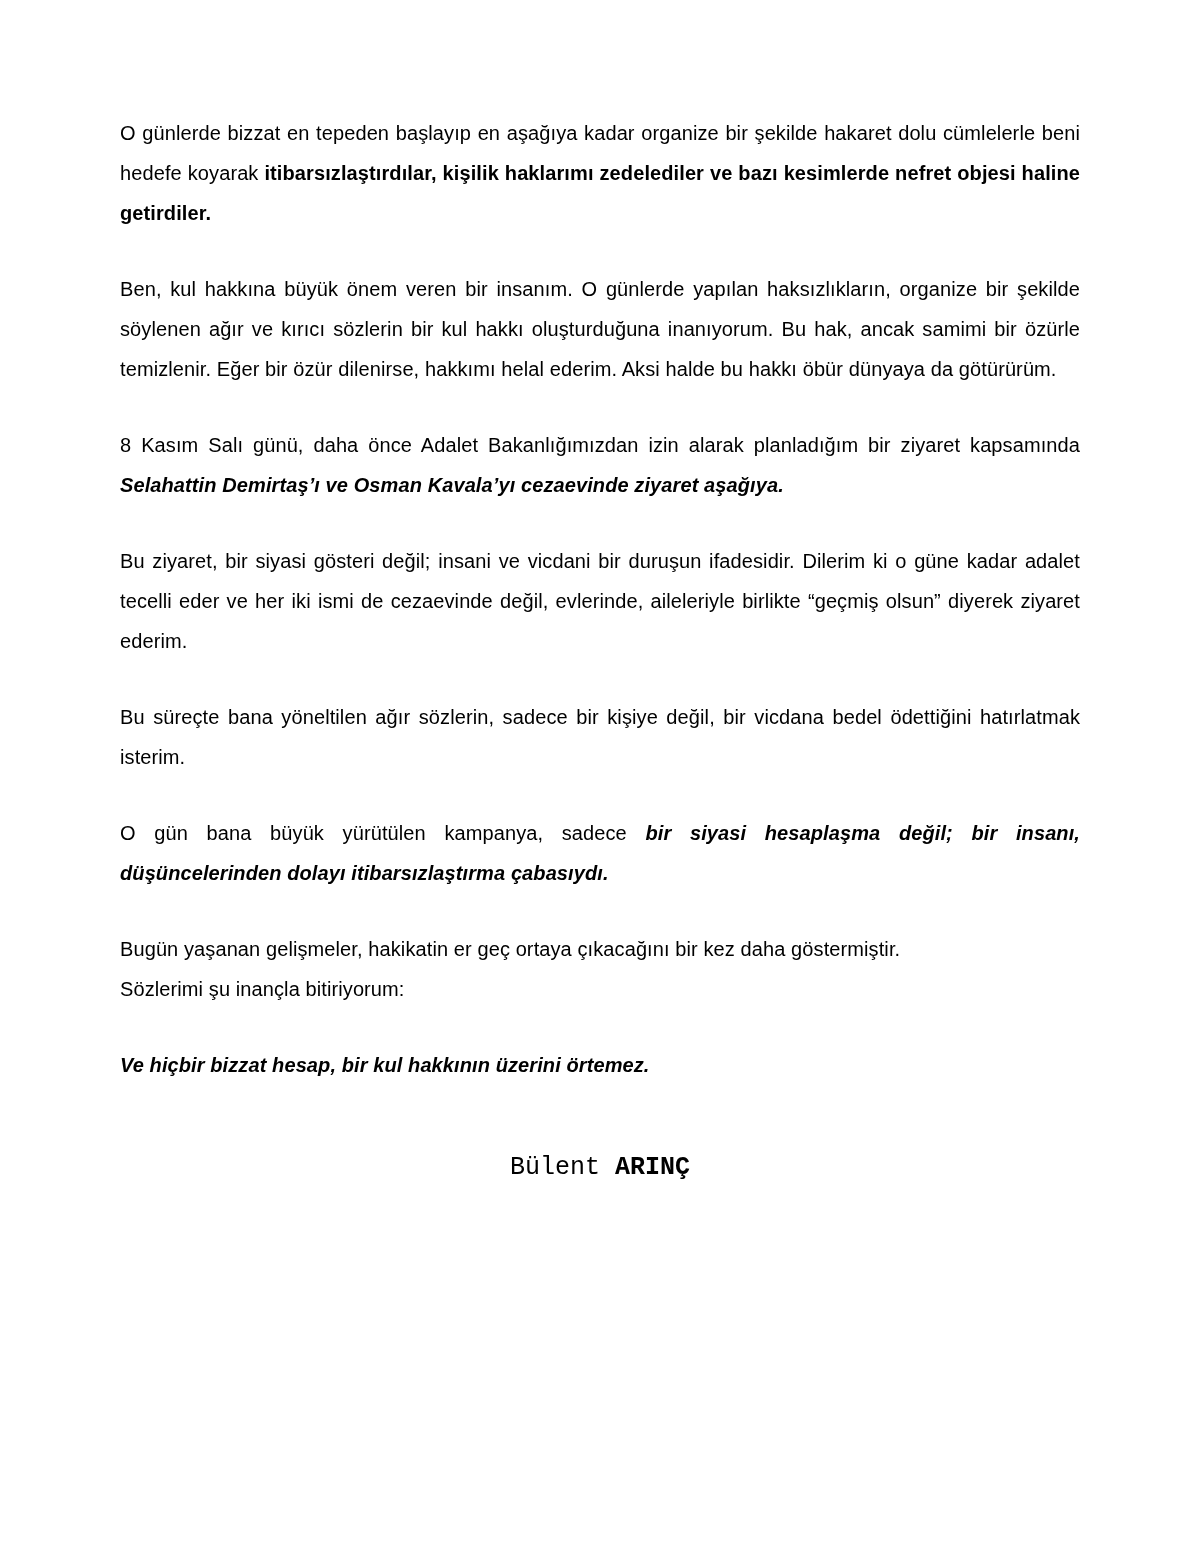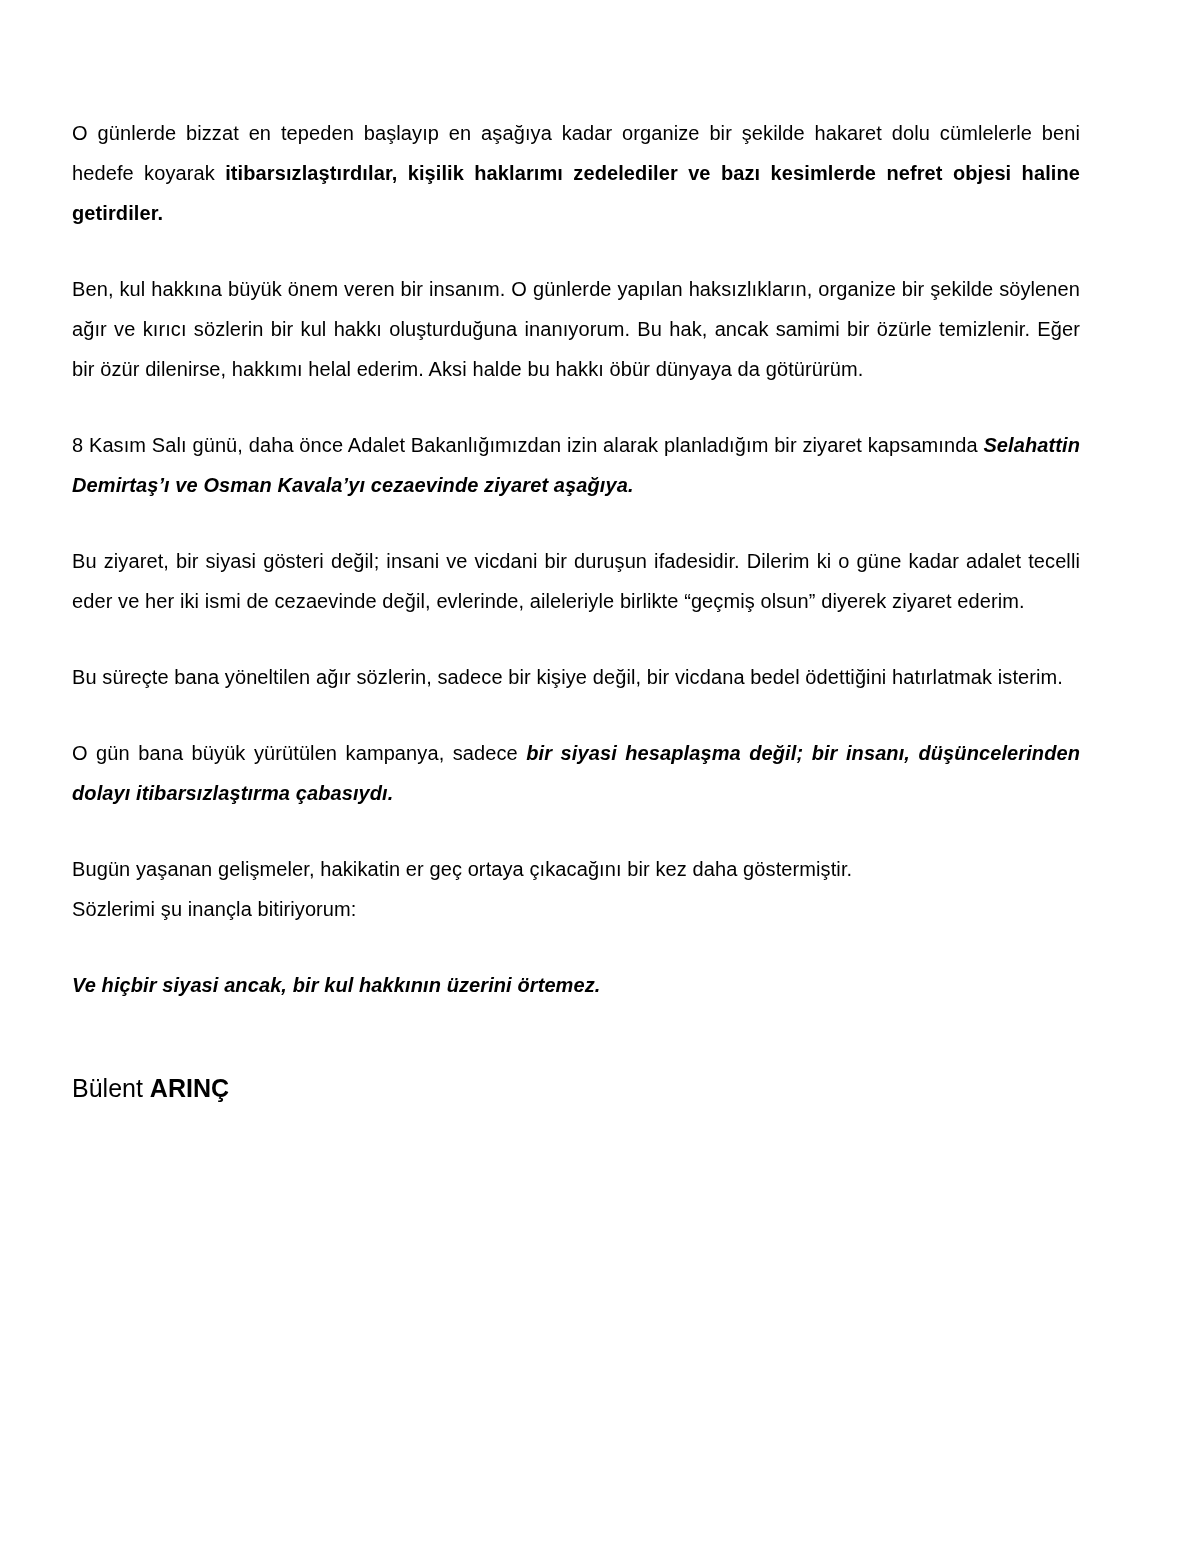--- a/index.html
+++ b/index.html
@@ -10,35 +10,36 @@
   body {
     width: 1200px;
     height: 1552px;
     overflow: hidden;
     font-family: "Liberation Sans", "DejaVu Sans", sans-serif;
     color: #000000;
   }
   .doc {
     box-sizing: border-box;
     width: 1200px;
-    padding: 113px 120px 0 72px;
+    padding: 113px 120px 0 120px;
   }
   .para {
     margin: 0 0 36px 0;
     font-size: 20px;
     line-height: 40px;
     text-align: justify;
     letter-spacing: 0.1px;
   }
   .r { font-weight: normal; font-style: normal; }
   .b { font-weight: bold; }
   .bi { font-weight: bold; font-style: italic; }
   .signature {
     margin-top: 60px;
-    text-align: left;
+    text-align: center;
+    font-family: Liberation Mono, monospace;
   }
   .sig-name {
     font-size: 25px;
     line-height: 46px;
   }
   .sig-title {
     font-size: 20px;
     line-height: 40px;
   }
 </style>
@@ -55,19 +56,19 @@
 
   <p class="para"><span class="r">Bu ziyaret, bir siyasi gösteri değil; insani ve vicdani bir duruşun ifadesidir. Dilerim ki o güne kadar adalet tecelli eder ve her iki ismi de cezaevinde değil, evlerinde, aileleriyle birlikte “geçmiş olsun” diyerek ziyaret ederim.</span></p>
 
   <p class="para"><span class="r">Bu süreçte bana yöneltilen ağır sözlerin, sadece bir kişiye değil, bir vicdana bedel ödettiğini hatırlatmak isterim.</span></p>
 
   <p class="para"><span class="r">O gün bana büyük yürütülen kampanya, sadece </span><span class="r bi">bir siyasi hesaplaşma değil; bir insanı, düşüncelerinden dolayı itibarsızlaştırma çabasıydı.</span></p>
 
   <p class="para"><span class="r">Bugün yaşanan gelişmeler, hakikatin er geç ortaya çıkacağını bir kez daha göstermiştir.</span><br><span class="r">Sözlerimi şu inançla bitiriyorum:</span></p>
 
 
-  <p class="para"><span class="r bi">Ve hiçbir siyasi ancak, bir kul hakkının üzerini örtemez.</span></p>
+  <p class="para"><span class="r bi">Ve hiçbir bizzat hesap, bir kul hakkının üzerini örtemez.</span></p>
 
   <div class="signature">
     <div class="sig-name"><span class="r">Bülent </span><span class="r b">ARINÇ</span></div>
   </div>
 
 </div>
 
 </body></html>

